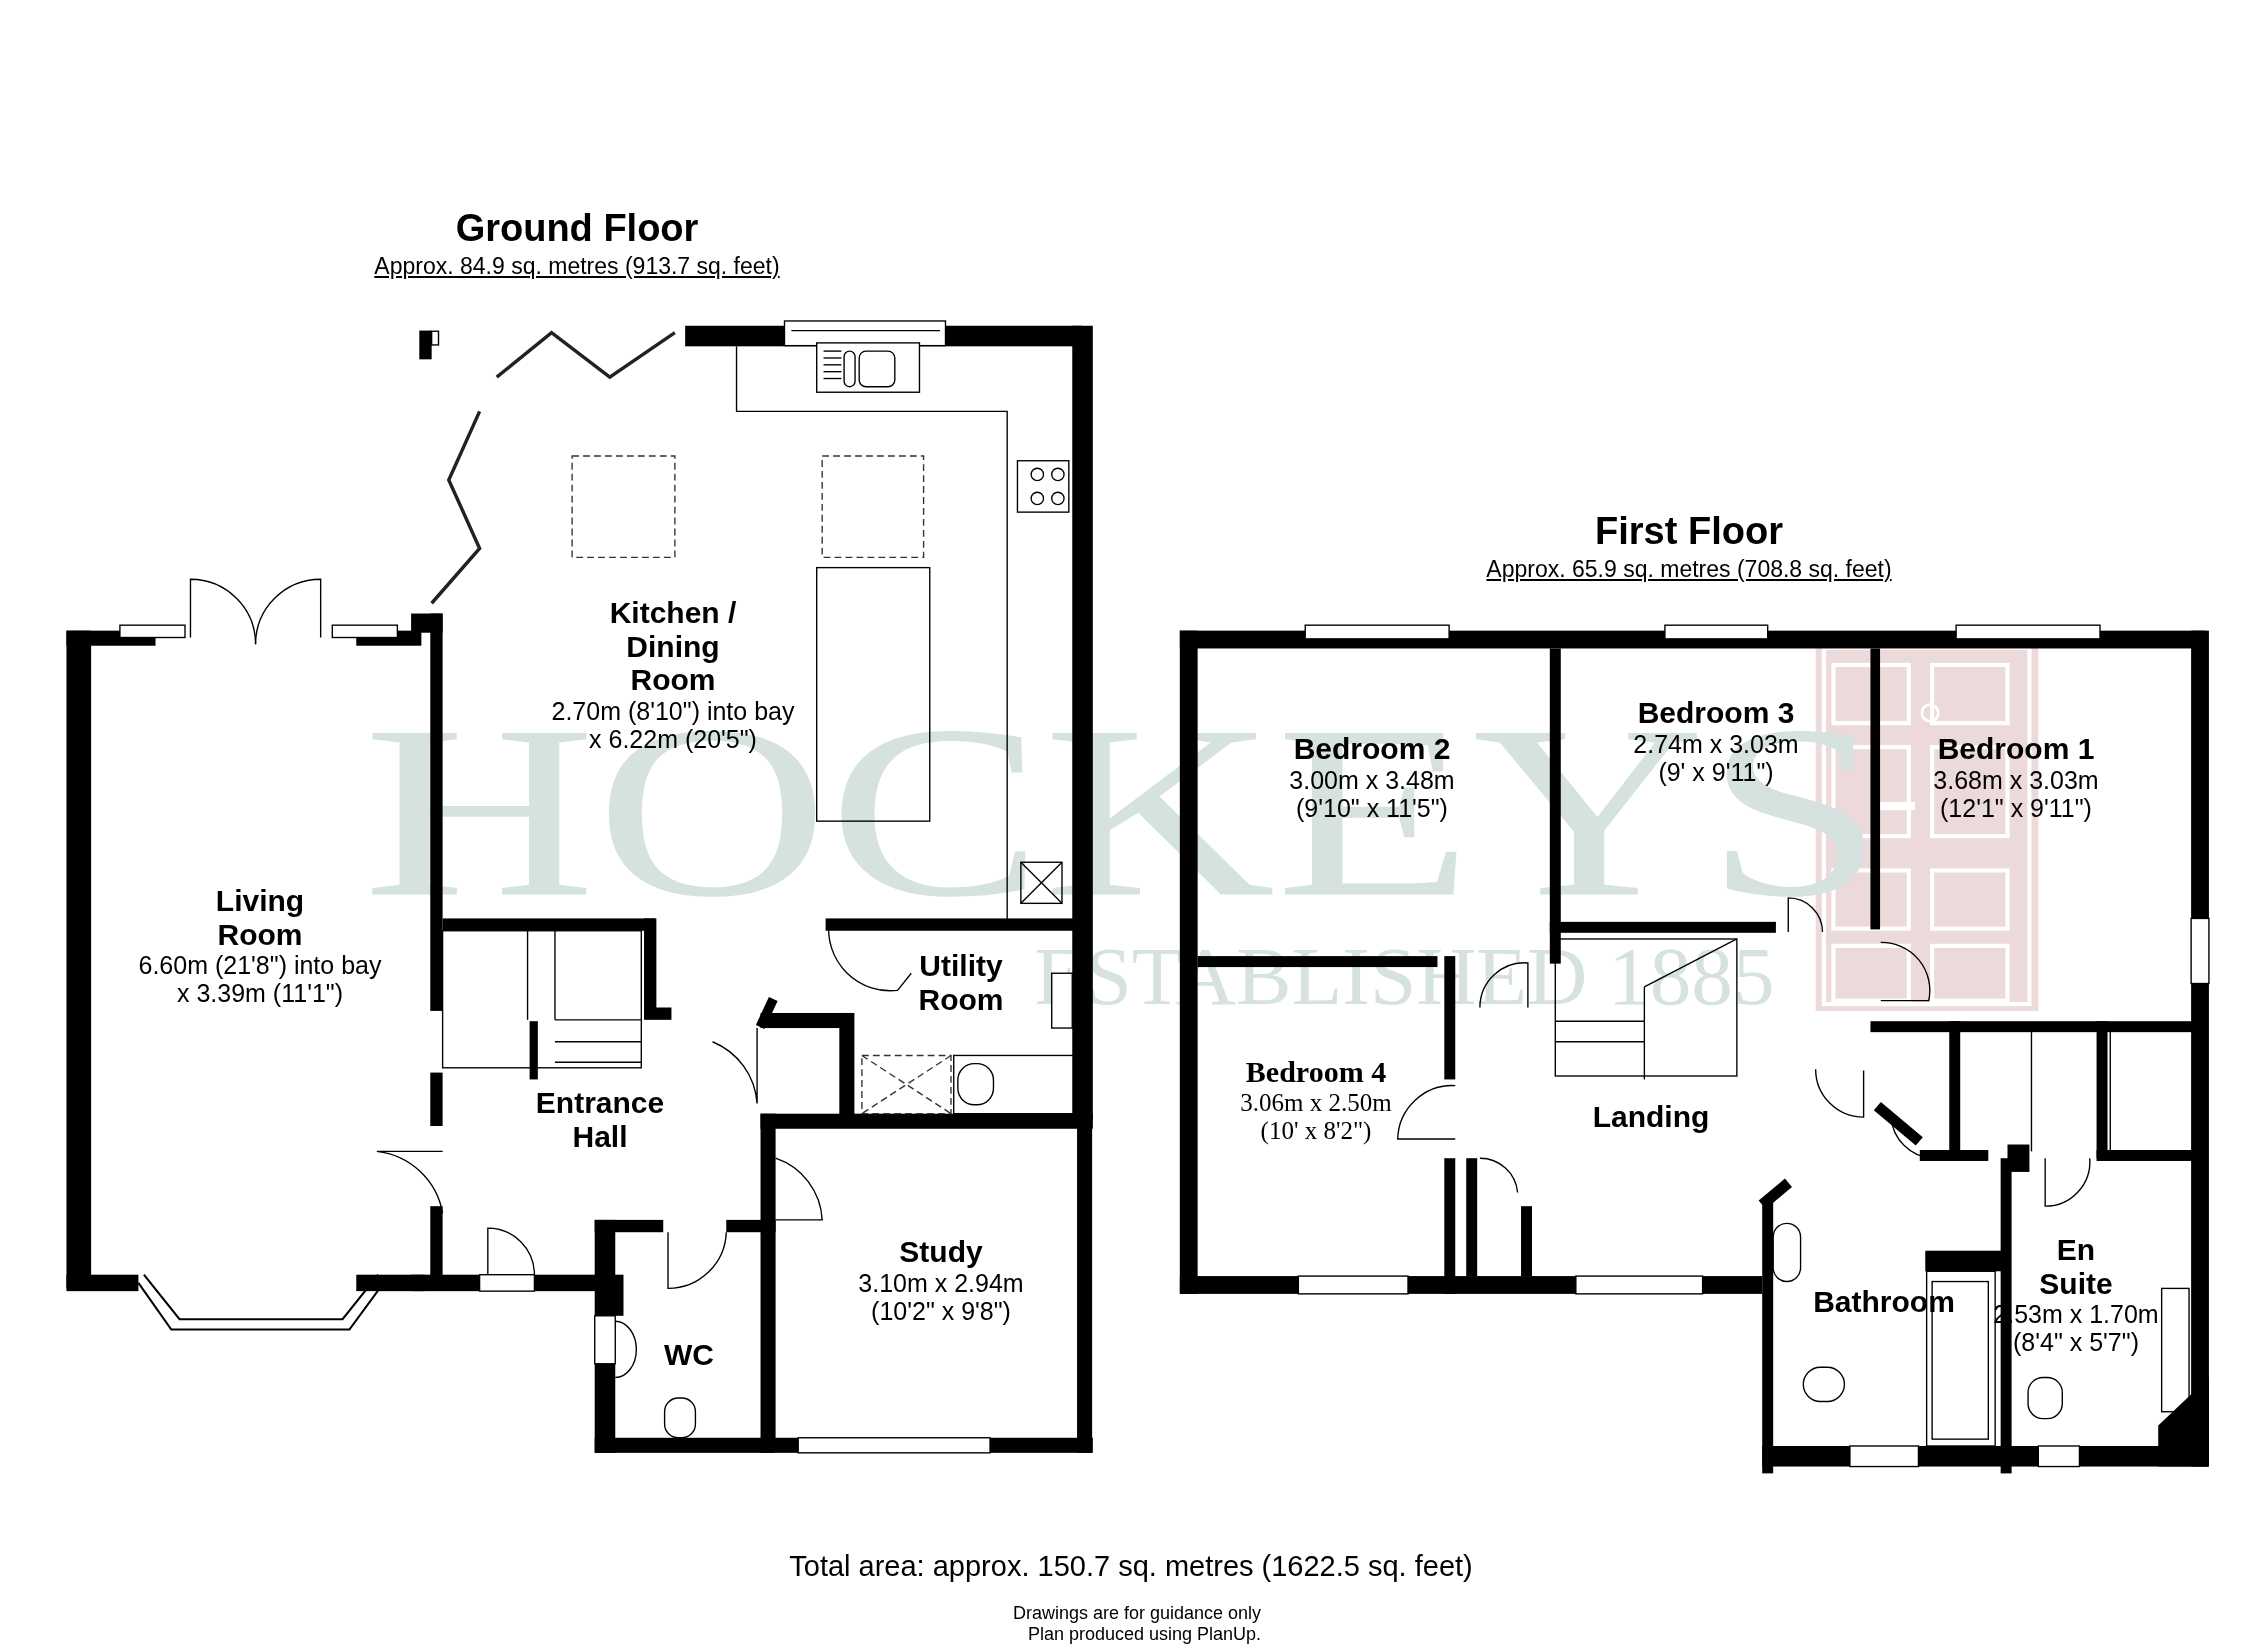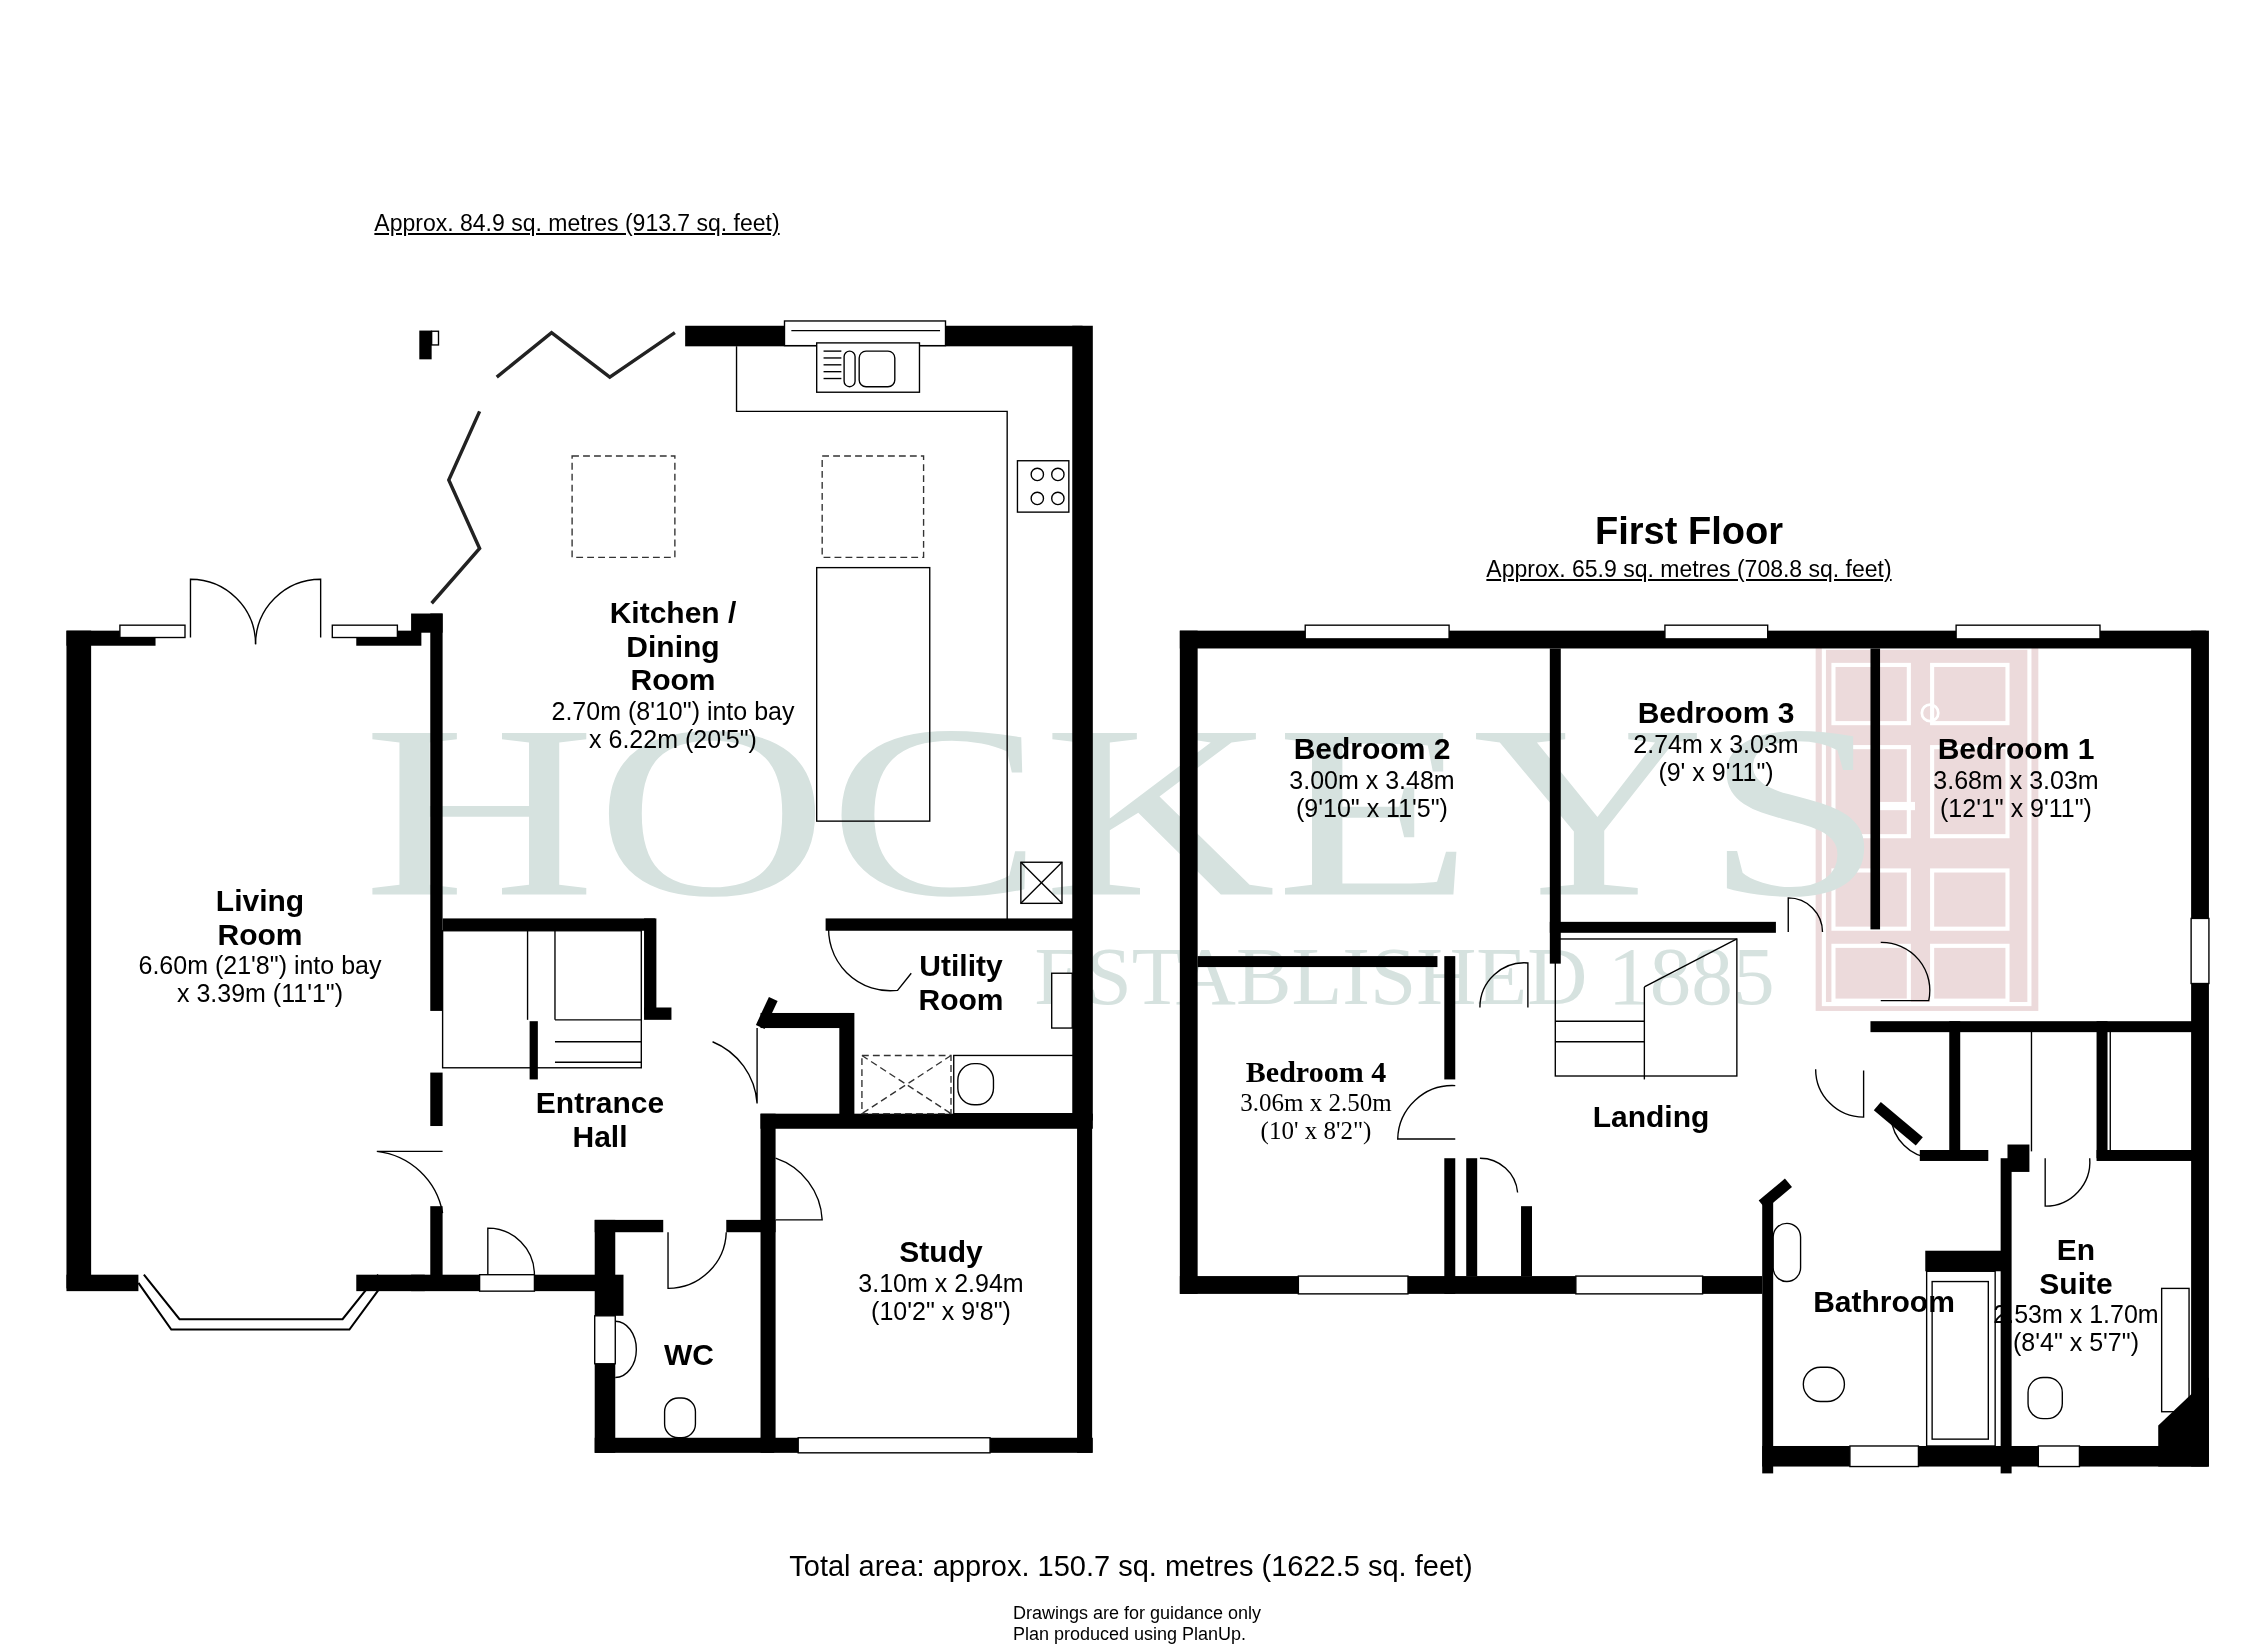--- a/index.html
+++ b/index.html
@@ -13,21 +13,21 @@
   .wm-text { fill:#d6e2df; font-family:"Liberation Serif", serif; }
   .door-logo { fill:#ecdadb; }
   .door-panel { fill:none; stroke:#fff; stroke-width:6; }
   .label { position:absolute; text-align:center; line-height:1.12; white-space:nowrap; transform:translateX(-50%); }
   .room-name { font-weight:bold; font-size:30px; display:block; }
   .room-dim { font-size:25px; display:block; }
   .floor-title { position:absolute; transform:translateX(-50%); text-align:center; white-space:nowrap; }
   .floor-title .t { font-weight:bold; font-size:38px; display:block; }
   .floor-title .s { font-size:23px; display:block; margin-top:2.7px;text-decoration:underline; }
   .footer-total { position:absolute; left:1131px; top:1550px; transform:translateX(-50%); font-size:29px; white-space:nowrap; }
-  .footer-note { position:absolute; left:1137px; top:1603px; transform:translateX(-50%); font-size:18px; text-align:left; line-height:1.15; white-space:nowrap; }
+  .footer-note { position:absolute; left:1137px; top:1603px; transform:translateX(-50%); font-size:18px; text-align:right; line-height:1.15; white-space:nowrap; }
 </style>
 </head>
 <body>
 
 <svg class="plan" viewBox="0 0 3300 2400" xmlns="http://www.w3.org/2000/svg">
 
   <g>
     <rect class="door-logo" x="2650" y="935" width="325" height="540"></rect>
     <rect class="door-panel" x="2662" y="945" width="300" height="520"></rect>
     <rect class="door-panel" x="2676" y="970" width="110" height="85"></rect>
@@ -218,20 +218,21 @@
     <rect class="thin" x="2588" y="1785" width="40" height="85" rx="20"></rect>
     <rect class="thin" x="2632" y="1995" width="60" height="50" rx="25"></rect>
 
     <rect class="thin" x="2960" y="2010" width="50" height="60" rx="22"></rect>
     <rect class="thin" x="3155" y="1880" width="40" height="180"></rect>
     <polygon class="wall" points="3150,2080 3224,2010 3224,2140 3150,2140"></polygon>
   </g>
 </svg>
 
 <div class="floor-title" style="left:577px; top:207px;">
+  <span class="t">Ground Floor</span>
   <span class="s">Approx. 84.9 sq. metres (913.7 sq. feet)</span>
 </div>
 
 <div class="floor-title" style="left:1689px; top:510px;">
   <span class="t">First Floor</span>
   <span class="s">Approx. 65.9 sq. metres (708.8 sq. feet)</span>
 </div>
 
 <div class="label" style="left:673px; top:596px;">
   <span class="room-name">Kitchen /</span>

